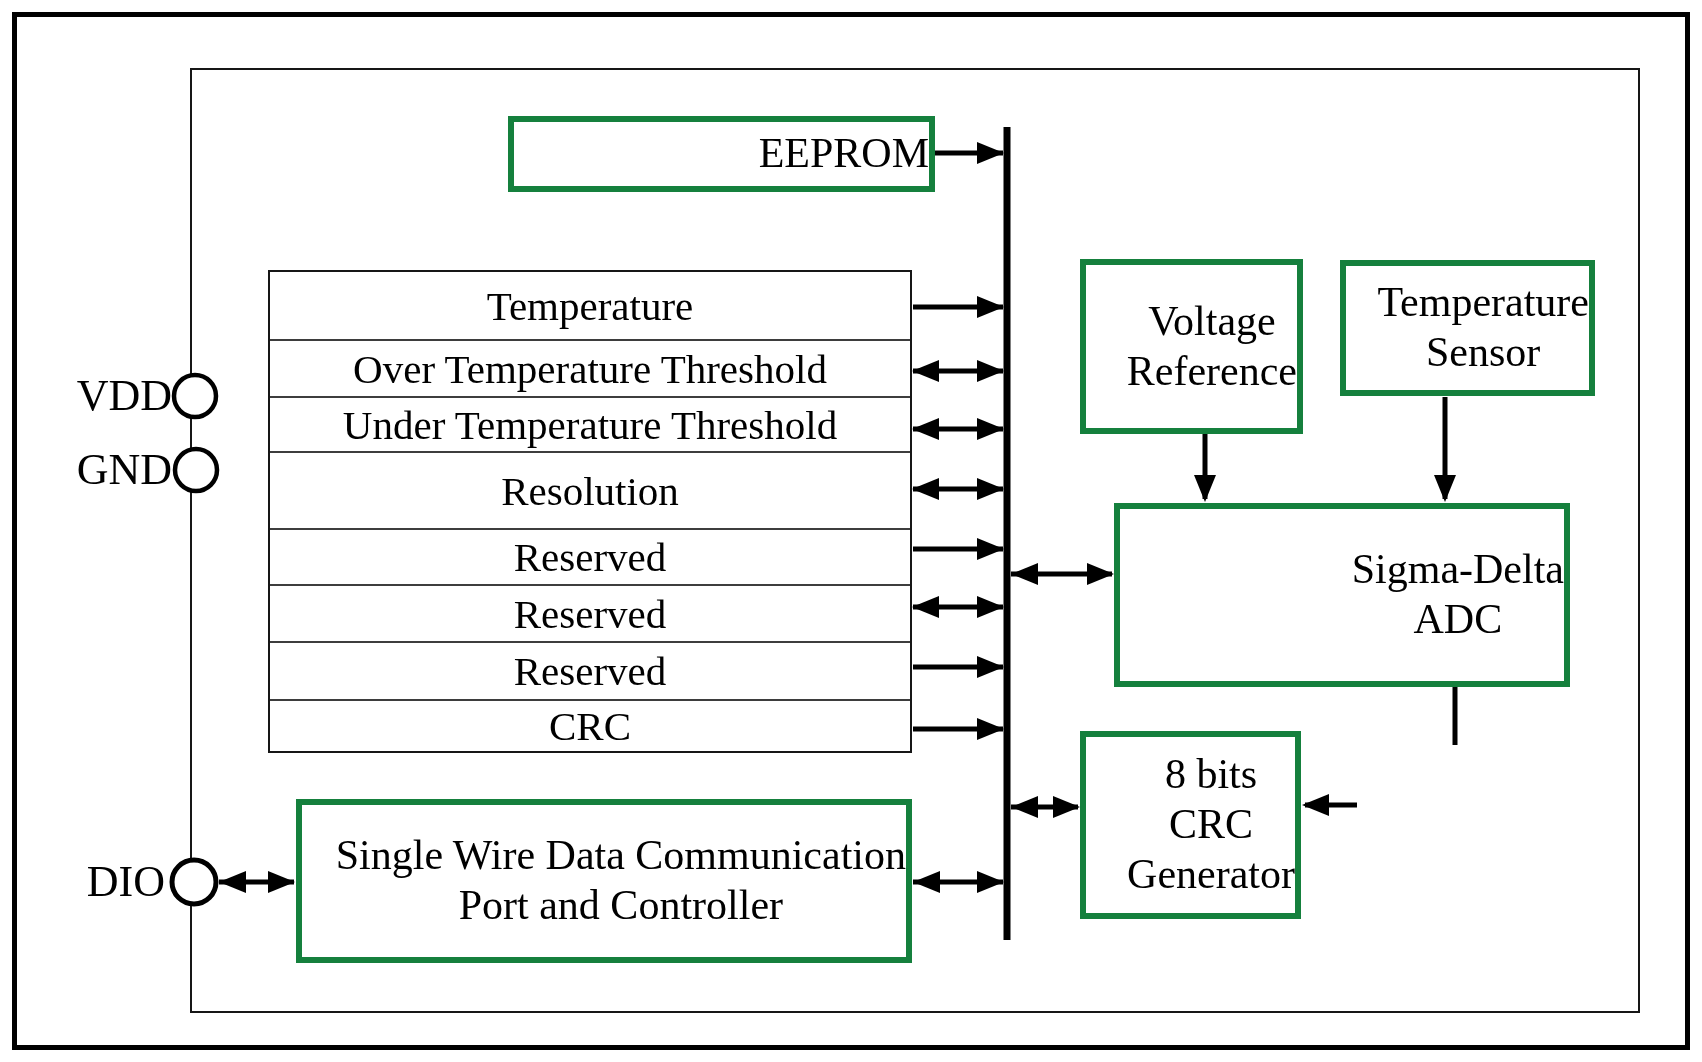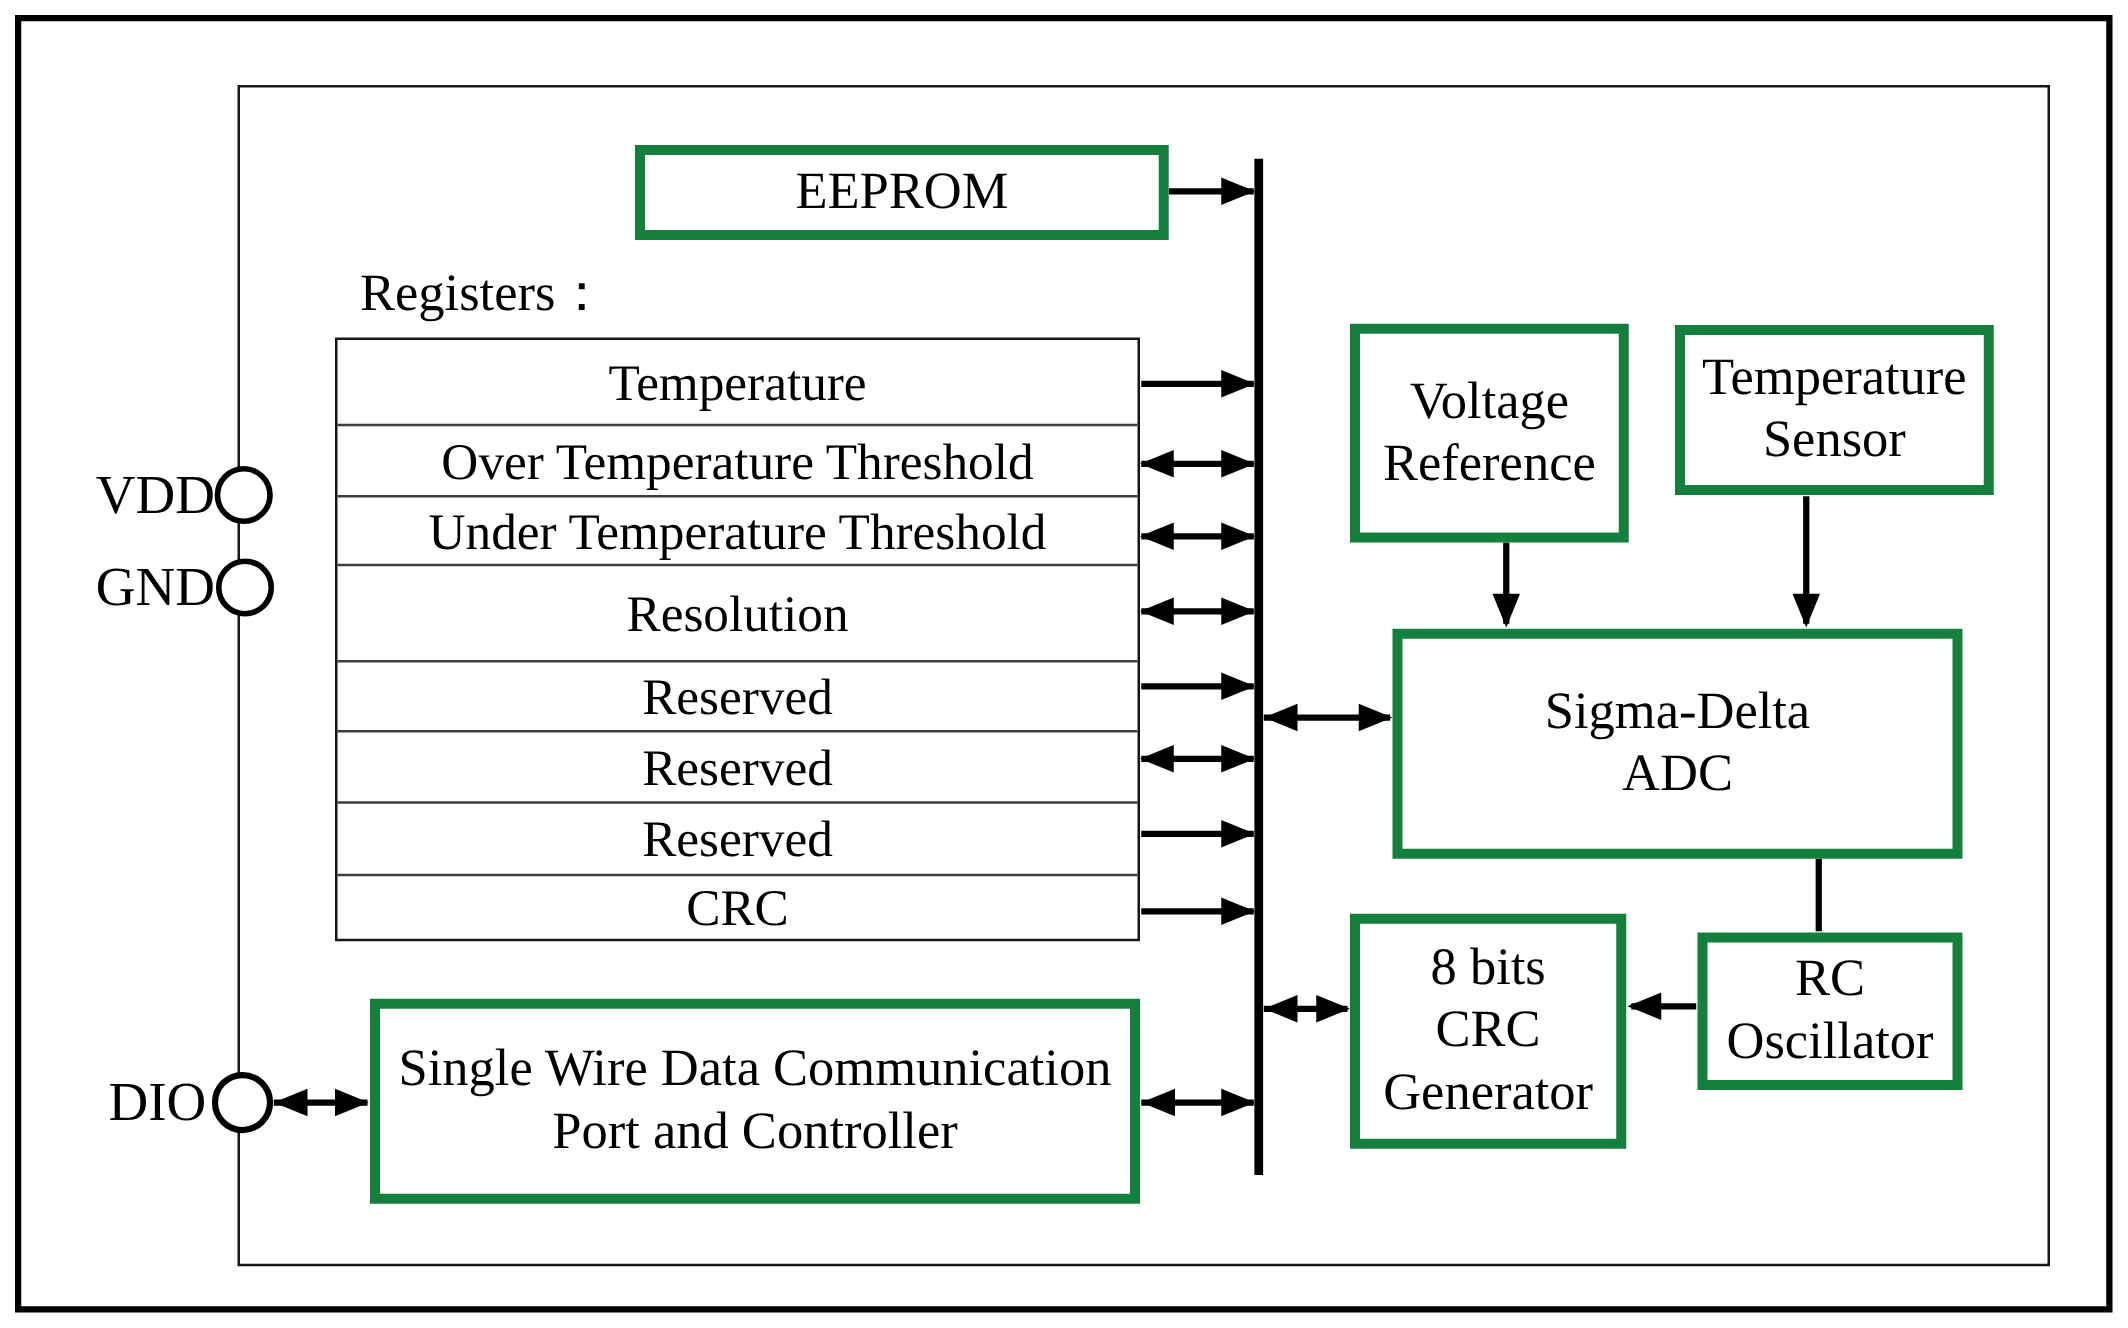--- a/index.html
+++ b/index.html
@@ -13,22 +13,22 @@
   }
   .chip-frame{
     position:absolute;left:190px;top:68px;width:1450px;height:945px;
     border:2px solid #161616;box-sizing:border-box;background:#fff;
   }
   svg.wires{position:absolute;left:0;top:0;width:1702px;height:1062px;}
   svg.wires line{stroke:#000;}
   svg.wires polygon{fill:#000;stroke:none;}
   svg.wires circle{fill:#fff;stroke:#000;}
   .box{
-    position:absolute;background:#fff;border:8px solid #15803d;box-sizing:border-box;
-    display:flex;align-items:center;justify-content:center;text-align:center;
+    position:absolute;background:#fff;border:6px solid #15803d;box-sizing:border-box;
+    display:flex;align-items:center;justify-content:flex-end;text-align:center;
     font-size:42px;line-height:1.19;
   }
   .box .label{white-space:pre-line;}
   .reg-table{
     position:absolute;left:268px;top:270px;width:644px;height:483px;
     border:2px solid #161616;box-sizing:border-box;background:#fff;
     display:flex;flex-direction:column;
   }
   .reg-row{
     display:flex;align-items:center;justify-content:center;
@@ -146,21 +146,20 @@
 
     <circle cx="195" cy="396" r="21" stroke-width="4.5"></circle>
     <circle cx="196" cy="470" r="21" stroke-width="4.5"></circle>
     <circle cx="194" cy="882" r="22" stroke-width="5"></circle>
   </svg>
 
   <div class="box" style="left:508px;top:116px;width:427px;height:76px;">
     <span class="label">EEPROM</span>
   </div>
 
-  <div class="registers-label">Registers：</div>
 
   <div class="reg-table">
     <div class="reg-row" style="height:70px;">
       <span>Temperature</span>
     </div>
     <div class="reg-row" style="height:59px;">
       <span>Over Temperature Threshold</span>
     </div>
     <div class="reg-row" style="height:57px;">
       <span>Under Temperature Threshold</span>
@@ -196,24 +195,20 @@
     <span class="label">Sigma-Delta
 ADC</span>
   </div>
 
   <div class="box" style="left:1080px;top:731px;width:221px;height:188px;">
     <span class="label">8 bits
 CRC
 Generator</span>
   </div>
 
-  <div class="box" style="left:1358px;top:746px;width:212px;height:126px;">
-    <span class="label">RC
-Oscillator</span>
-  </div>
 
   <div class="box" style="left:296px;top:799px;width:616px;height:164px;">
     <span class="label">Single Wire Data Communication
 Port and Controller</span>
   </div>
 
   <div class="port-label pl-vdd">VDD</div>
   <div class="port-label pl-gnd">GND</div>
   <div class="port-label pl-dio">DIO</div>
 

